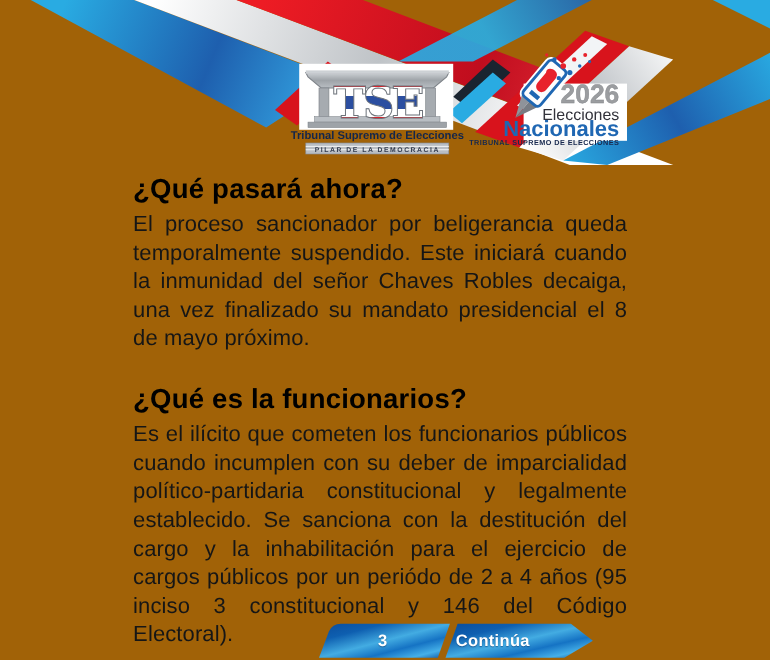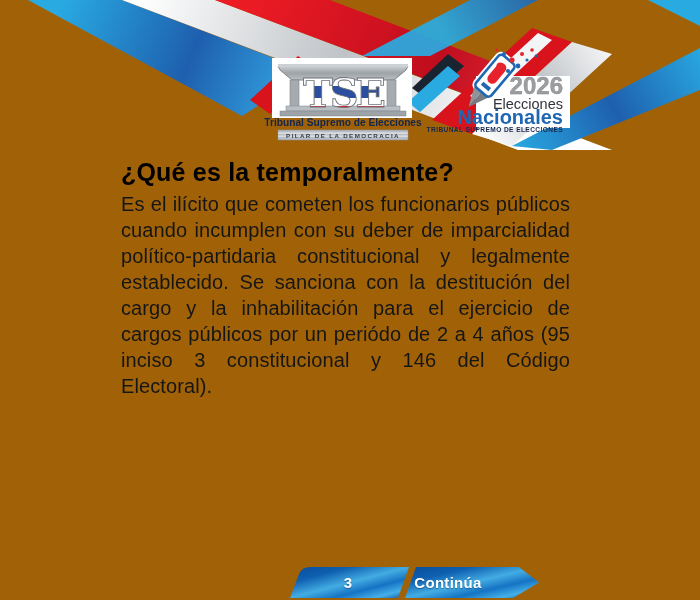--- a/index.html
+++ b/index.html
@@ -141,21 +141,25 @@
       </g>
       <text x="115" y="54" text-anchor="end" font-family="Liberation Sans, sans-serif" font-weight="bold" font-size="24" fill="#9B9DA0" stroke="#83868A" stroke-width=".4">2026</text>
       <text x="115" y="69" text-anchor="end" font-family="Liberation Sans, sans-serif" font-size="14.5" fill="#33333B">Elecciones</text>
       <text x="115" y="84" text-anchor="end" font-family="Liberation Sans, sans-serif" font-weight="bold" font-size="20" fill="#1F67B3">Nacionales</text>
       <text x="115" y="92" text-anchor="end" font-family="Liberation Sans, sans-serif" font-weight="bold" font-size="6.6" letter-spacing=".4" fill="#17284E">TRIBUNAL SUPREMO DE ELECCIONES</text>
     </g>
   </svg>
 
   <main class="content">
     <section>
-      <h2>¿Qué es la temporalmente?</h2>
+      <h2>¿Qué pasará ahora?</h2>
+      <p>El proceso sancionador por beligerancia queda temporalmente suspendido. Este iniciará cuando la inmunidad del señor Chaves Robles decaiga, una vez finalizado su mandato presidencial el 8 de mayo próximo.</p>
+    </section>
+    <section>
+      <h2>¿Qué es la funcionarios?</h2>
       <p>Es el ilícito que cometen los funcionarios públicos cuando incumplen con su deber de imparcialidad político-partidaria constitucional y legalmente establecido. Se sanciona con la destitución del cargo y la inhabilitación para el ejercicio de cargos públicos por un periódo de 2 a 4 años (95 inciso 3 constitucional y 146 del Código Electoral).</p>
     </section>
   </main>
 
   <svg class="footer-art" viewBox="0 0 700 40" xmlns="http://www.w3.org/2000/svg">
     <defs>
       <linearGradient id="gFooter" x1="0" y1="0" x2="1" y2="1">
         <stop offset="0" stop-color="#0A4C9B"></stop>
           <stop offset=".25" stop-color="#0E5FB0"></stop>
         <stop offset=".5" stop-color="#43ACE2"></stop>

